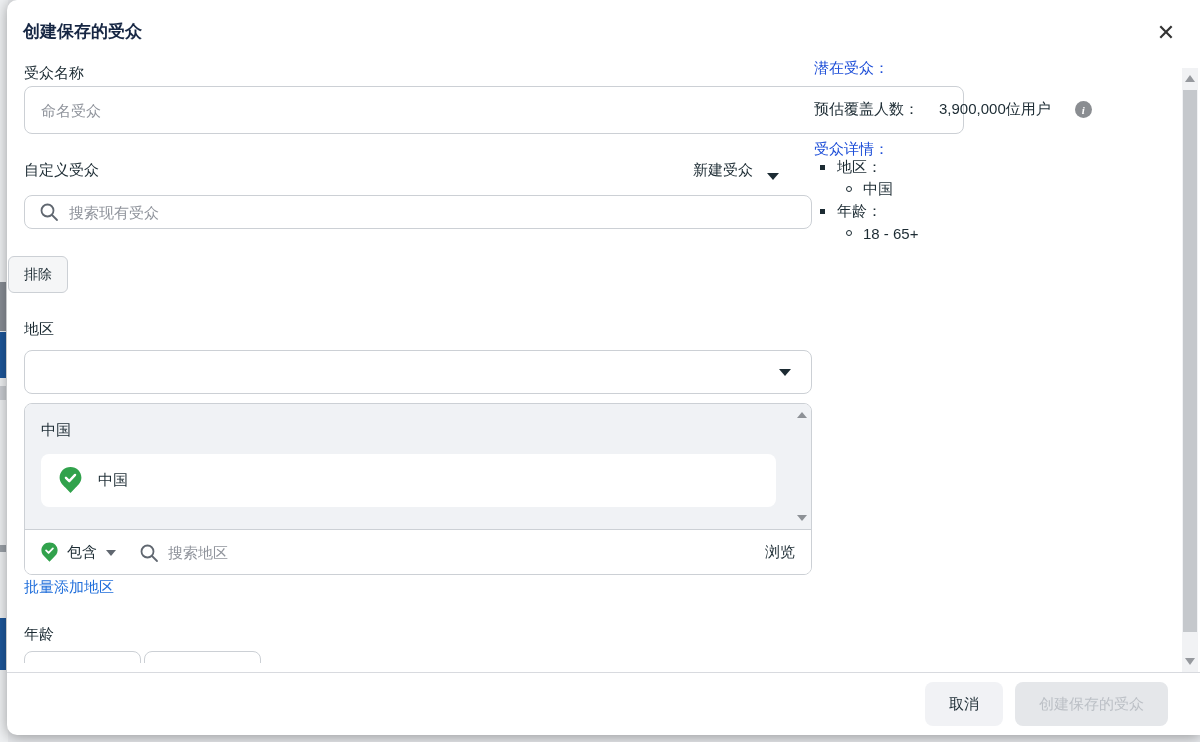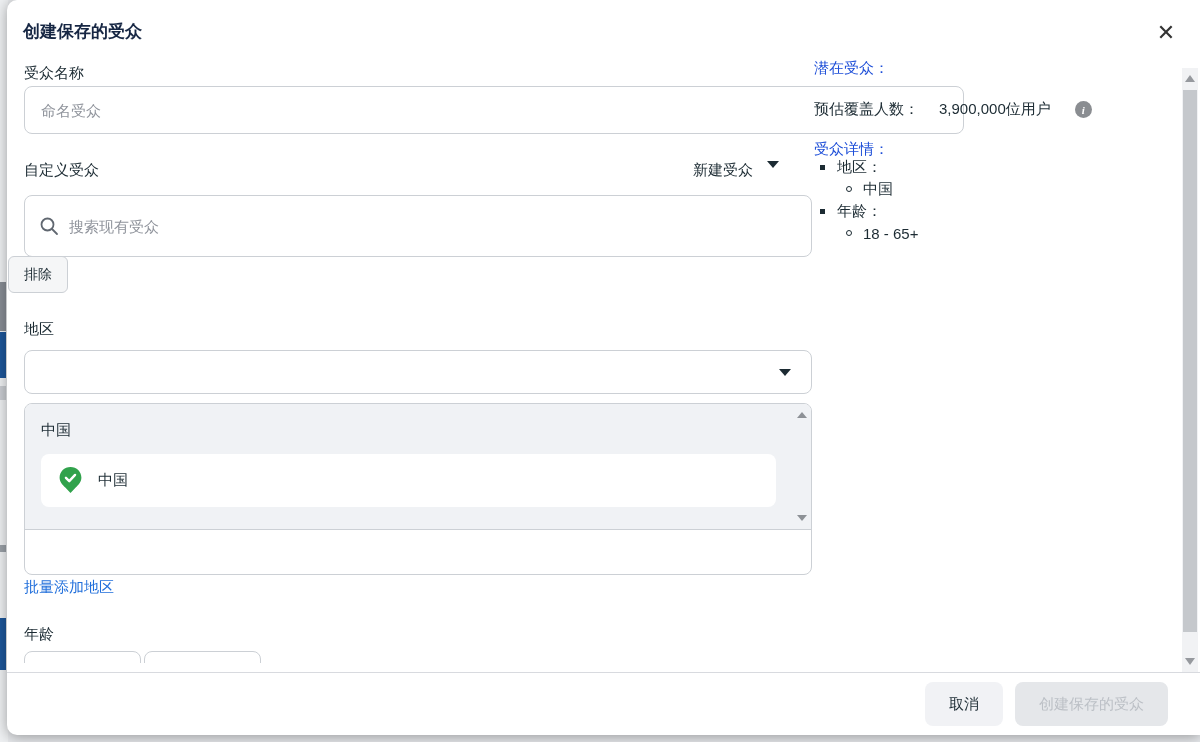--- a/index.html
+++ b/index.html
@@ -26,27 +26,27 @@
     font-size:22px; color:#333; cursor:pointer; line-height:34px; text-align:center; }
 
   .scrollarea { position:absolute; left:0; top:0; width:1174px; height:663px; overflow:hidden; }
 
   .field-label { position:absolute; font-size:15px; color:#1c2b33; }
   .txt-input { position:absolute; left:17px; width:940px; border:1px solid #ccd0d5; border-radius:8px;
     background:#fff; font-size:15px; color:#1c2b33; font-family:inherit; outline:none; }
   .txt-input::placeholder { color:#90949c; }
   #audience-name-input { top:86px; height:48px; padding:0 16px; }
 
-  .search-wrap { position:absolute; left:17px; width:788px; height:62px; border:1px solid #ccd0d5;
+  .search-wrap { position:absolute; left:17px; width:788px; height:34px; border:1px solid #ccd0d5;
     border-radius:8px; background:#fff; display:flex; align-items:center; padding:0 14px; gap:10px; }
   .search-wrap input { flex:1; border:0; outline:none; font-size:15px; font-family:inherit; color:#1c2b33; }
   .search-wrap input::placeholder { color:#90949c; }
   #custom-aud-search { top:195px; }
 
-  .newaud { position:absolute; left:686px; top:161px; display:flex; align-items:flex-start; gap:14px;
+  .newaud { position:absolute; left:686px; top:161px; display:flex; align-items:flex-end; gap:14px;
     font-size:15px; font-weight:500; color:#1c2b33; cursor:pointer; }
   .tri-down { width:0; height:0; border-left:6px solid transparent; border-right:6px solid transparent;
     border-top:7px solid #1c2b33; }
   .tri-down.small { border-left-width:5px; border-right-width:5px; border-top-width:6px; border-top-color:#606770; }
 
   .exclude-btn { position:absolute; left:1px; top:256px; height:37px; padding:0 15px;
     background:#f5f6f7; border:1px solid #ccd0d5; border-radius:6px; font-size:14px; font-weight:500;
     color:#1c2b33; font-family:inherit; cursor:pointer; }
 
   .select-box { position:absolute; left:17px; top:350px; width:788px; height:44px; border:1px solid #ccd0d5;
@@ -159,20 +159,34 @@
             <path d="M11 0C5 0 .5 4.5.5 10.2c0 4.1 2.5 7 5.5 9.6L11 25l5-5.2c3-2.6 5.5-5.5 5.5-9.6C21.5 4.5 17 0 11 0z" fill="#31a24c"></path>
             <polyline points="6.6,10.4 9.8,13.6 15.4,7.6" fill="none" stroke="#fff" stroke-width="2.3" stroke-linecap="round" stroke-linejoin="round"></polyline>
           </svg>
           <span>中国</span>
         </div>
         <div class="mini-scroll">
           <span class="tri-up-s"></span>
           <span class="tri-dn-s"></span>
         </div>
       </div>
+      <div class="loc-footer">
+        <svg class="pin-svg" width="17" height="21" viewBox="0 0 22 26">
+          <path d="M11 0C5 0 .5 4.5.5 10.2c0 4.1 2.5 7 5.5 9.6L11 25l5-5.2c3-2.6 5.5-5.5 5.5-9.6C21.5 4.5 17 0 11 0z" fill="#31a24c"></path>
+          <polyline points="6.6,10.4 9.8,13.6 15.4,7.6" fill="none" stroke="#fff" stroke-width="2.3" stroke-linecap="round" stroke-linejoin="round"></polyline>
+        </svg>
+        <span class="inc-label">包含</span>
+        <span class="tri-down small" style="margin-right:14px;"></span>
+        <svg class="mag-svg" width="20" height="20" viewBox="0 0 20 20">
+          <circle cx="8.5" cy="8.5" r="6" fill="none" stroke="#606770" stroke-width="1.8"></circle>
+          <line x1="13" y1="13" x2="18" y2="18" stroke="#606770" stroke-width="1.8" stroke-linecap="round"></line>
+        </svg>
+        <input type="text" placeholder="搜索地区" style="">
+        <span class="browse-link">浏览</span>
+      </div>
     </div>
 
     <a href="#" class="bulk-link">批量添加地区</a>
 
     <div class="field-label" style="left:17px; top:625px;">年龄</div>
     <div class="age-row">
       <div class="age-select">
         <span>18</span>
       </div>
       <div class="age-select">

